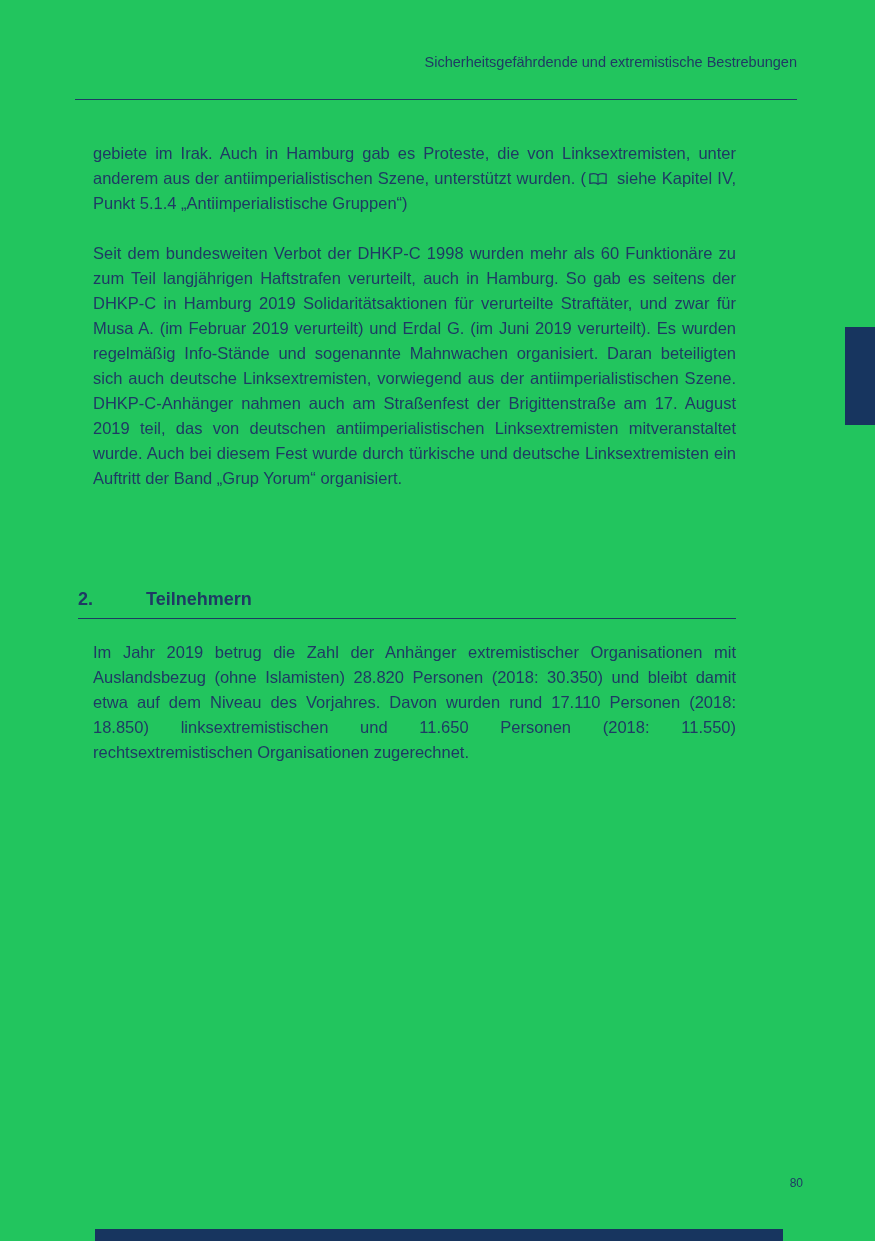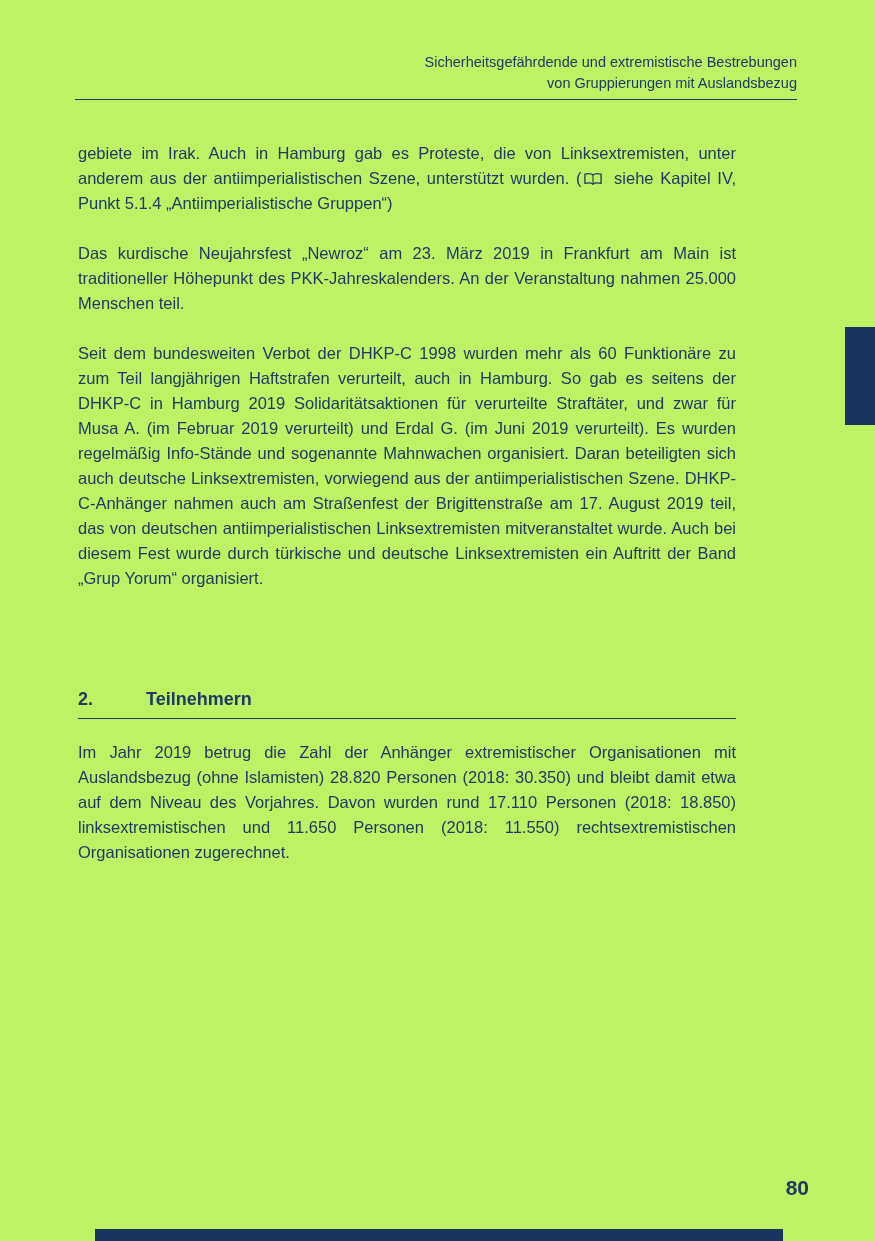--- a/index.html
+++ b/index.html
@@ -6,21 +6,21 @@
   html, body { width: 875px; height: 1241px; }
   body {
     background: #ffffff;
     font-family: "Liberation Sans", sans-serif;
     color: var(--text, #1f3a64);
   }
   .page {
     position: relative;
     width: 875px;
     height: 1241px;
-    background: #bef264;
+    background: #22c55e;
     overflow: hidden;
     padding-left: 44px;
   }
   .header {
     position: absolute;
     top: 52px;
     left: 75px;
     width: 722px;
     text-align: right;
     font-size: 14.5px;
@@ -37,21 +37,21 @@
   .content {
     position: absolute;
     top: 141px;
     left: 78px;
     width: 658px;
     font-size: 16.5px;
     line-height: 25px;
     text-align: justify;
     hyphens: auto;
   }
-  .content p { margin: 0 0 25px 0; }
+  .content p { margin: 0 0 25px 15px; }
   .book-icon {
     display: inline-block;
     margin: 0 4px 0 2px;
     vertical-align: -2px;
     line-height: 0;
   }
   .section-heading {
     display: flex;
     margin-top: 96px;
     font-size: 18px;
@@ -68,53 +68,50 @@
     position: absolute;
     top: 327px;
     right: 0;
     width: 30px;
     height: 98px;
     background: var(--accent, #17355f);
   }
   .page-number {
     position: absolute;
     top: 1176px;
-    right: 66px;
-    font-size: 21px;
+    right: 72px;
+    font-size: 12px;
     color: var(--text, #1f3a64);
-    font-weight: bold;
   }
   .bottom-bar {
     position: absolute;
     top: 1229px;
     left: 95px;
     width: 688px;
     height: 12px;
     background: var(--accent, #17355f);
   }
 </style>
 </head>
 <body>
 
 <div class="page">
 
   <header class="header">
     <div>Sicherheitsgefährdende und extremistische Bestrebungen</div>
-    <div>von Gruppierungen mit Auslandsbezug</div>
   </header>
   <div class="header-rule"></div>
 
   <main class="content">
 
     <p><span>gebiete im Irak. Auch in Hamburg gab es Proteste, die von Linksextremisten, unter anderem aus der antiimperialistischen Szene, unterstützt wurden. (</span><span class="book-icon"><svg width="20" height="14" viewBox="0 0 24 16" aria-hidden="true">
             <path d="M12 3.2 C10 1.4 6.5 1.1 2.3 2.1 L2.3 13.3 C6.5 12.3 10 12.6 12 14.2 C14 12.6 17.5 12.3 21.7 13.3 L21.7 2.1 C17.5 1.1 14 1.4 12 3.2 Z" fill="none" stroke="#1f3a64" stroke-width="1.6" stroke-linejoin="round"></path>
             <path d="M12 3.2 L12 14.2" fill="none" stroke="#1f3a64" stroke-width="1.3"></path>
           </svg></span><span> siehe Kapitel IV, Punkt 5.1.4 „Antiimperialistische Gruppen“)</span></p>
 
-    <p>Das kurdische Neujahrsfest „Newroz“ am 23. März 2019 in Frankfurt am Main ist traditioneller Höhepunkt des PKK-Jahreskalenders. An der Veranstaltung nahmen 25.000 Menschen teil.</p>
 
 
     <p>Seit dem bundesweiten Verbot der DHKP-C 1998 wurden mehr als 60 Funktionäre zu zum Teil langjährigen Haftstrafen verurteilt, auch in Hamburg. So gab es seitens der DHKP-C in Hamburg 2019 Solidaritätsaktionen für verurteilte Straftäter, und zwar für Musa A. (im Februar 2019 verurteilt) und Erdal G. (im Juni 2019 verurteilt). Es wurden regelmäßig Info-Stände und sogenannte Mahnwachen organisiert. Daran beteiligten sich auch deutsche Linksextremisten, vorwiegend aus der antiimperialistischen Szene. DHKP-C-Anhänger nahmen auch am Straßenfest der Brigittenstraße am 17. August 2019 teil, das von deutschen antiimperialistischen Linksextremisten mitveranstaltet wurde. Auch bei diesem Fest wurde durch türkische und deutsche Linksextremisten ein Auftritt der Band „Grup Yorum“ organisiert.</p>
 
     <h2 class="section-heading">
       <span class="section-number">2.</span>
       <span class="section-title">Teilnehmern</span>
     </h2>
     <div class="section-rule"></div>
 

